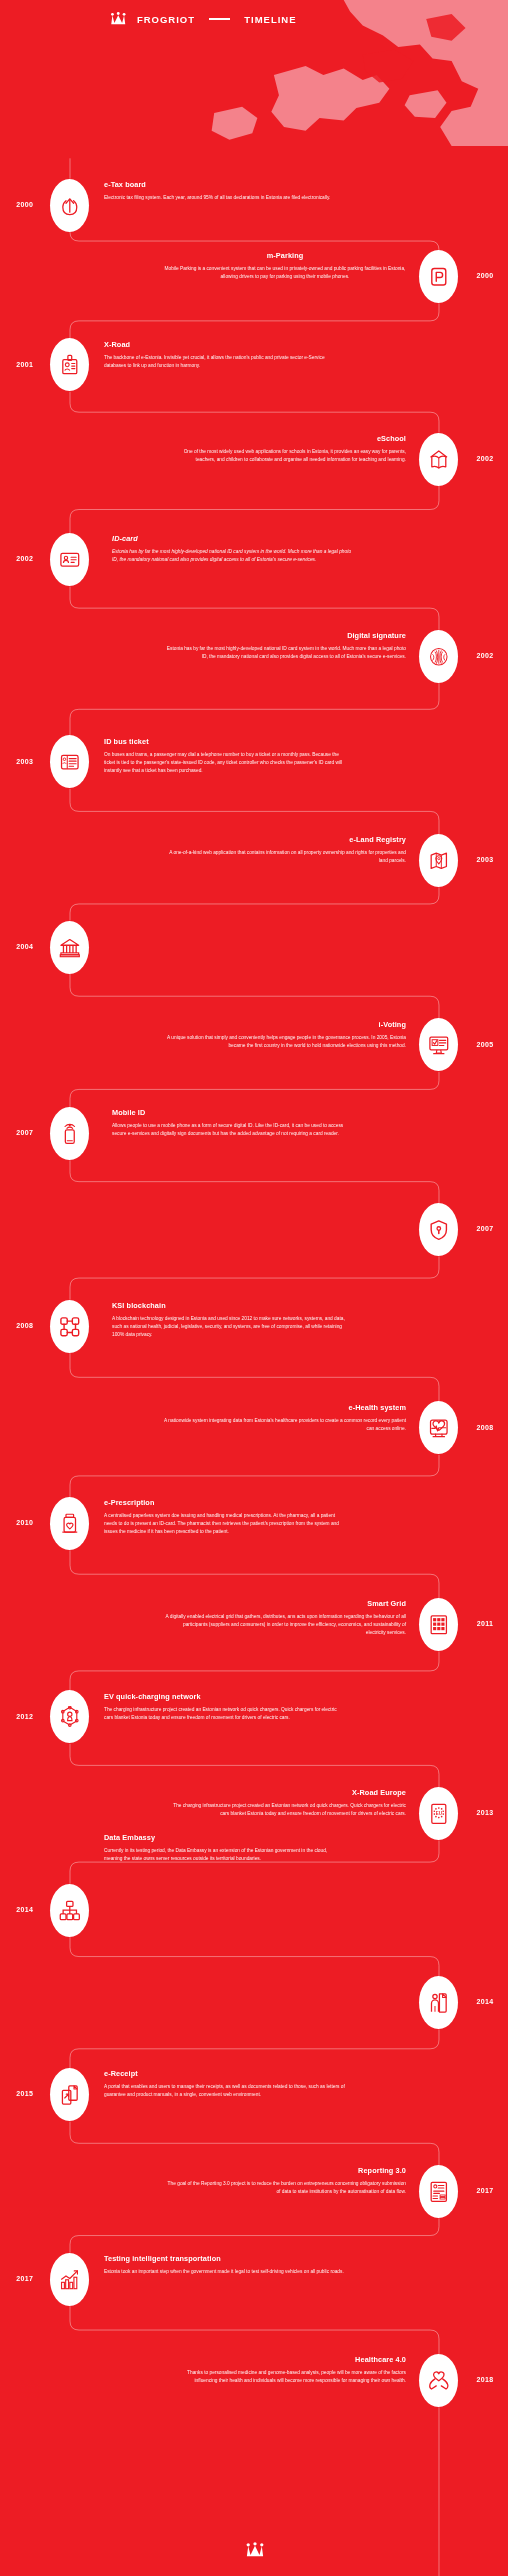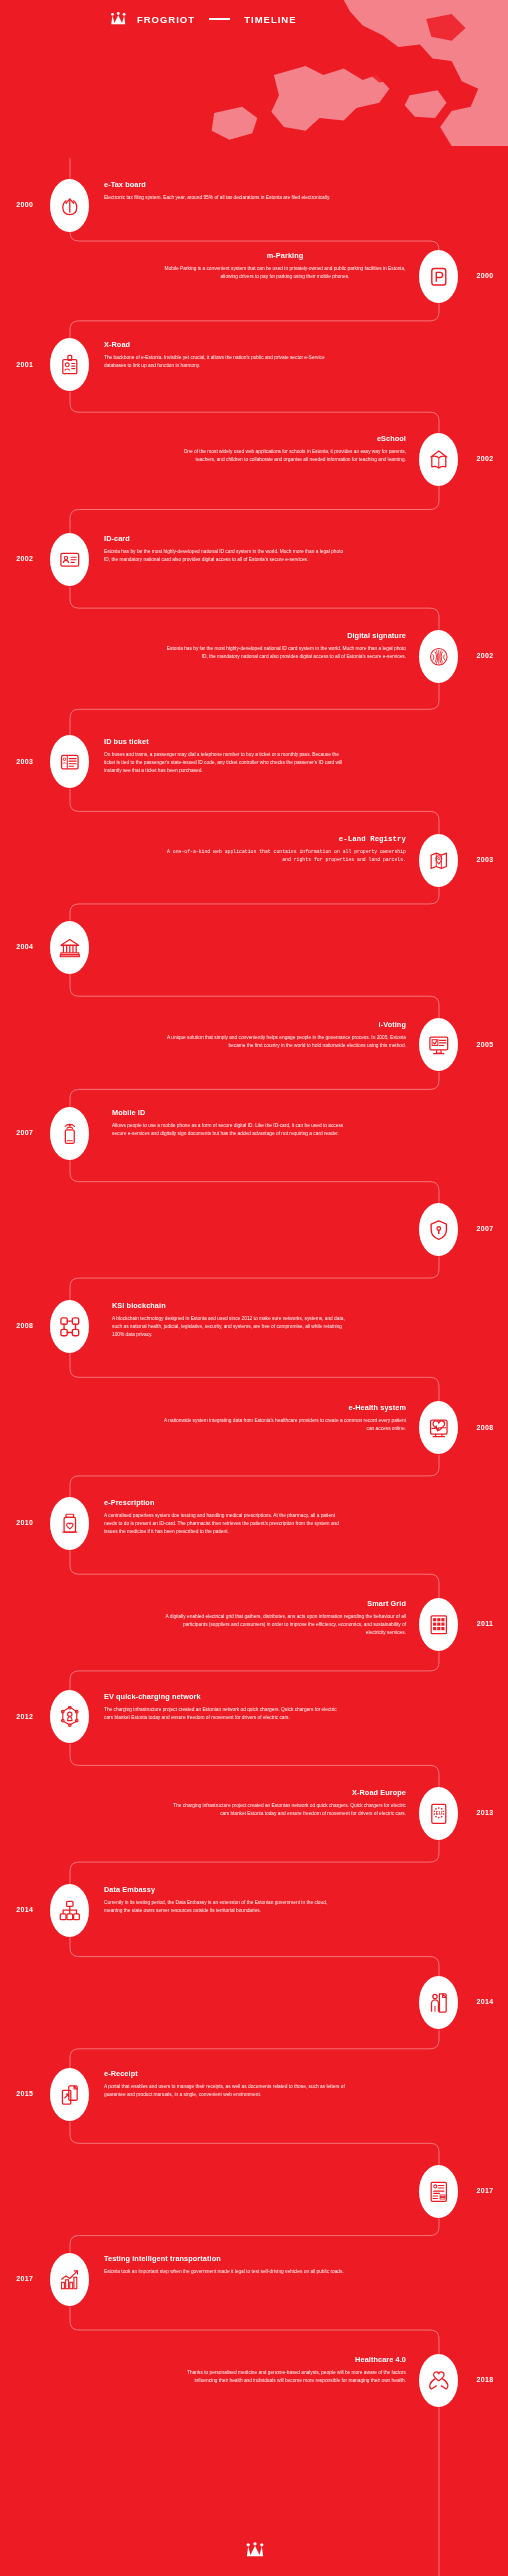--- a/index.html
+++ b/index.html
@@ -155,21 +155,21 @@
       </div>
       <div class="badge" style="left:50px; top:521px;">
         <svg viewBox="0 0 34 34">
           <rect x="3" y="7" width="28" height="20" rx="2.5" stroke="#ED1C24" stroke-width="2" fill="none"></rect>
           <circle cx="11" cy="14" r="2.6" stroke="#ED1C24" stroke-width="1.8" fill="none"></circle>
           <path d="M7 22 a4 4 0 0 1 8 0" stroke="#ED1C24" stroke-width="1.8" fill="none"></path>
           <path d="M19 13 H27 M19 17 H27 M19 21 H24" stroke="#ED1C24" stroke-width="1.8" stroke-linecap="round"></path>
         </svg>
       </div>
       <div class="year" style="left:5.7px; top:543px;">2002</div>
-      <div class="copy right" style="left:104px; top:522px;">
+      <div class="copy right" style="left:112px; top:522px;font-style:italic;">
         <div class="title">ID-card</div>
         <div class="desc">Estonia has by far the most highly-developed national ID card system in the world. Much more than a legal photo ID, the mandatory national card also provides digital access to all of Estonia's secure e-services.</div>
       </div>
       <div class="badge" style="left:419px; top:618px;">
         <svg viewBox="0 0 34 34">
           <circle cx="17" cy="17" r="13" stroke="#ED1C24" stroke-width="1.6" fill="none"></circle>
           <path d="M17 6 V28" stroke="#ED1C24" stroke-width="1.4"></path>
           <path d="M11 9 C14 12 14 22 11 26 M23 9 C20 12 20 22 23 26" stroke="#ED1C24" stroke-width="1.4" fill="none"></path>
           <path d="M7 13 C10 15 10 20 7 23 M27 13 C24 15 24 20 27 23" stroke="#ED1C24" stroke-width="1.4" fill="none"></path>
           <path d="M13 7 C16 12 16 23 13 28 M21 7 C18 12 18 23 21 28" stroke="#ED1C24" stroke-width="1.4" fill="none"></path>
@@ -196,21 +196,21 @@
       </div>
       <div class="badge" style="left:419px; top:822px;">
         <svg viewBox="0 0 34 34">
           <path d="M5 8 L13 5 L21 8 L29 5 V26 L21 29 L13 26 L5 29 Z" stroke="#ED1C24" stroke-width="2" fill="none" stroke-linejoin="round"></path>
           <path d="M13 5 V26 M21 8 V29" stroke="#ED1C24" stroke-width="1.5"></path>
           <path d="M17 9 a4.6 4.6 0 0 1 4.6 4.6 C21.6 17 17 22 17 22 S12.4 17 12.4 13.6 A4.6 4.6 0 0 1 17 9 Z" stroke="#ED1C24" stroke-width="1.8" fill="none"></path>
           <circle cx="17" cy="13.6" r="1.7" stroke="#ED1C24" stroke-width="1.4" fill="none"></circle>
         </svg>
       </div>
       <div class="year" style="left:466px; top:844px;">2003</div>
-      <div class="copy left" style="left:164px; top:823px;font-family:Liberation Mono, monospace;">
+      <div class="copy left" style="left:164px; top:823px;">
         <div class="title">e-Land Registry</div>
         <div class="desc">A one-of-a-kind web application that contains information on all property ownership and rights for properties and land parcels.</div>
       </div>
       <div class="badge" style="left:50px; top:909px;">
         <svg viewBox="0 0 34 34">
           <path d="M3 13 L17 4 L31 13 Z" stroke="#ED1C24" stroke-width="2" fill="none" stroke-linejoin="round"></path>
           <path d="M7 14 V25 M12 14 V25 M17 14 V25 M22 14 V25 M27 14 V25" stroke="#ED1C24" stroke-width="2"></path>
           <rect x="3" y="25" width="28" height="3" stroke="#ED1C24" stroke-width="1.8" fill="none"></rect>
           <rect x="2" y="28" width="30" height="3" stroke="#ED1C24" stroke-width="1.8" fill="none"></rect>
         </svg>
@@ -356,21 +356,21 @@
       <div class="badge" style="left:50px; top:1872px;">
         <svg viewBox="0 0 34 34">
           <rect x="12" y="2" width="10" height="8" rx="1.5" stroke="#ED1C24" stroke-width="2" fill="none"></rect>
           <rect x="2" y="22" width="9" height="9" rx="1.5" stroke="#ED1C24" stroke-width="2" fill="none"></rect>
           <rect x="12.5" y="22" width="9" height="9" rx="1.5" stroke="#ED1C24" stroke-width="2" fill="none"></rect>
           <rect x="23" y="22" width="9" height="9" rx="1.5" stroke="#ED1C24" stroke-width="2" fill="none"></rect>
           <path d="M17 10 V16 M6.5 22 V16 H27.5 V22 M17 16 V22" stroke="#ED1C24" stroke-width="2" fill="none"></path>
         </svg>
       </div>
       <div class="year" style="left:5.7px; top:1894px;">2014</div>
-      <div class="copy right" style="left:104px; top:1873px;">
+      <div class="copy right" style="left:104px; top:1821px;">
         <div class="title">Data Embassy</div>
         <div class="desc">Currently in its testing period, the Data Embassy is an extension of the Estonian government in the cloud, meaning the state owns server resources outside its territorial boundaries.</div>
       </div>
       <div class="badge" style="left:419px; top:1964px;">
         <svg viewBox="0 0 34 34">
           <path d="M18 3 H27 a1.6 1.6 0 0 1 1.6 1.6 V30 a1.6 1.6 0 0 1 -1.6 1.6 H18 Z" stroke="#ED1C24" stroke-width="2" fill="none" stroke-linejoin="round"></path>
           <path d="M23 3 L28.6 8.6 H23 Z" stroke="#ED1C24" stroke-width="1.8" fill="none" stroke-linejoin="round"></path>
           <circle cx="11" cy="7" r="3.4" stroke="#ED1C24" stroke-width="2" fill="none"></circle>
           <path d="M5.5 31 V18 a5.5 5.5 0 0 1 11 0 V31" stroke="#ED1C24" stroke-width="2" fill="none" stroke-linejoin="round"></path>
           <path d="M11 22 V31" stroke="#ED1C24" stroke-width="1.6"></path>
@@ -395,20 +395,24 @@
           <rect x="5" y="2" width="24" height="30" rx="2" stroke="#ED1C24" stroke-width="2" fill="none"></rect>
           <circle cx="11.5" cy="8.5" r="2.4" stroke="#ED1C24" stroke-width="1.6" fill="none"></circle>
           <path d="M16 7 H25 M16 11 H25" stroke="#ED1C24" stroke-width="1.7" stroke-linecap="round"></path>
           <path d="M9 16 H25 M9 19.5 H18" stroke="#ED1C24" stroke-width="1.7" stroke-linecap="round"></path>
           <rect x="19" y="22" width="8" height="2.4" stroke="#ED1C24" stroke-width="1.4" fill="none"></rect>
           <rect x="19" y="26" width="8" height="2.4" stroke="#ED1C24" stroke-width="1.4" fill="none"></rect>
           <path d="M8 23.5 H15 M8 27.5 H15" stroke="#ED1C24" stroke-width="1.7" stroke-linecap="round"></path>
         </svg>
       </div>
       <div class="year" style="left:466px; top:2175px;">2017</div>
+      <div class="copy left" style="left:164px; top:2154px;">
+        <div class="title">Reporting 3.0</div>
+        <div class="desc">The goal of the Reporting 3.0 project is to reduce the burden on entrepreneurs concerning obligatory submission of data to state institutions by the automatisation of data flow.</div>
+      </div>
       <div class="badge" style="left:50px; top:2241px;">
         <svg viewBox="0 0 34 34">
           <rect x="4" y="21" width="4.5" height="10" stroke="#ED1C24" stroke-width="1.8" fill="none"></rect>
           <rect x="10.5" y="17" width="4.5" height="14" stroke="#ED1C24" stroke-width="1.8" fill="none"></rect>
           <rect x="17" y="21" width="4.5" height="10" stroke="#ED1C24" stroke-width="1.8" fill="none"></rect>
           <rect x="23.5" y="13" width="4.5" height="18" stroke="#ED1C24" stroke-width="1.8" fill="none"></rect>
           <path d="M4 16 L11 11 L17 15 L29 3" stroke="#ED1C24" stroke-width="1.9" fill="none" stroke-linecap="round" stroke-linejoin="round"></path>
           <path d="M24 3 H29 V8" stroke="#ED1C24" stroke-width="1.8" fill="none" stroke-linecap="round" stroke-linejoin="round"></path>
         </svg>
       </div>

